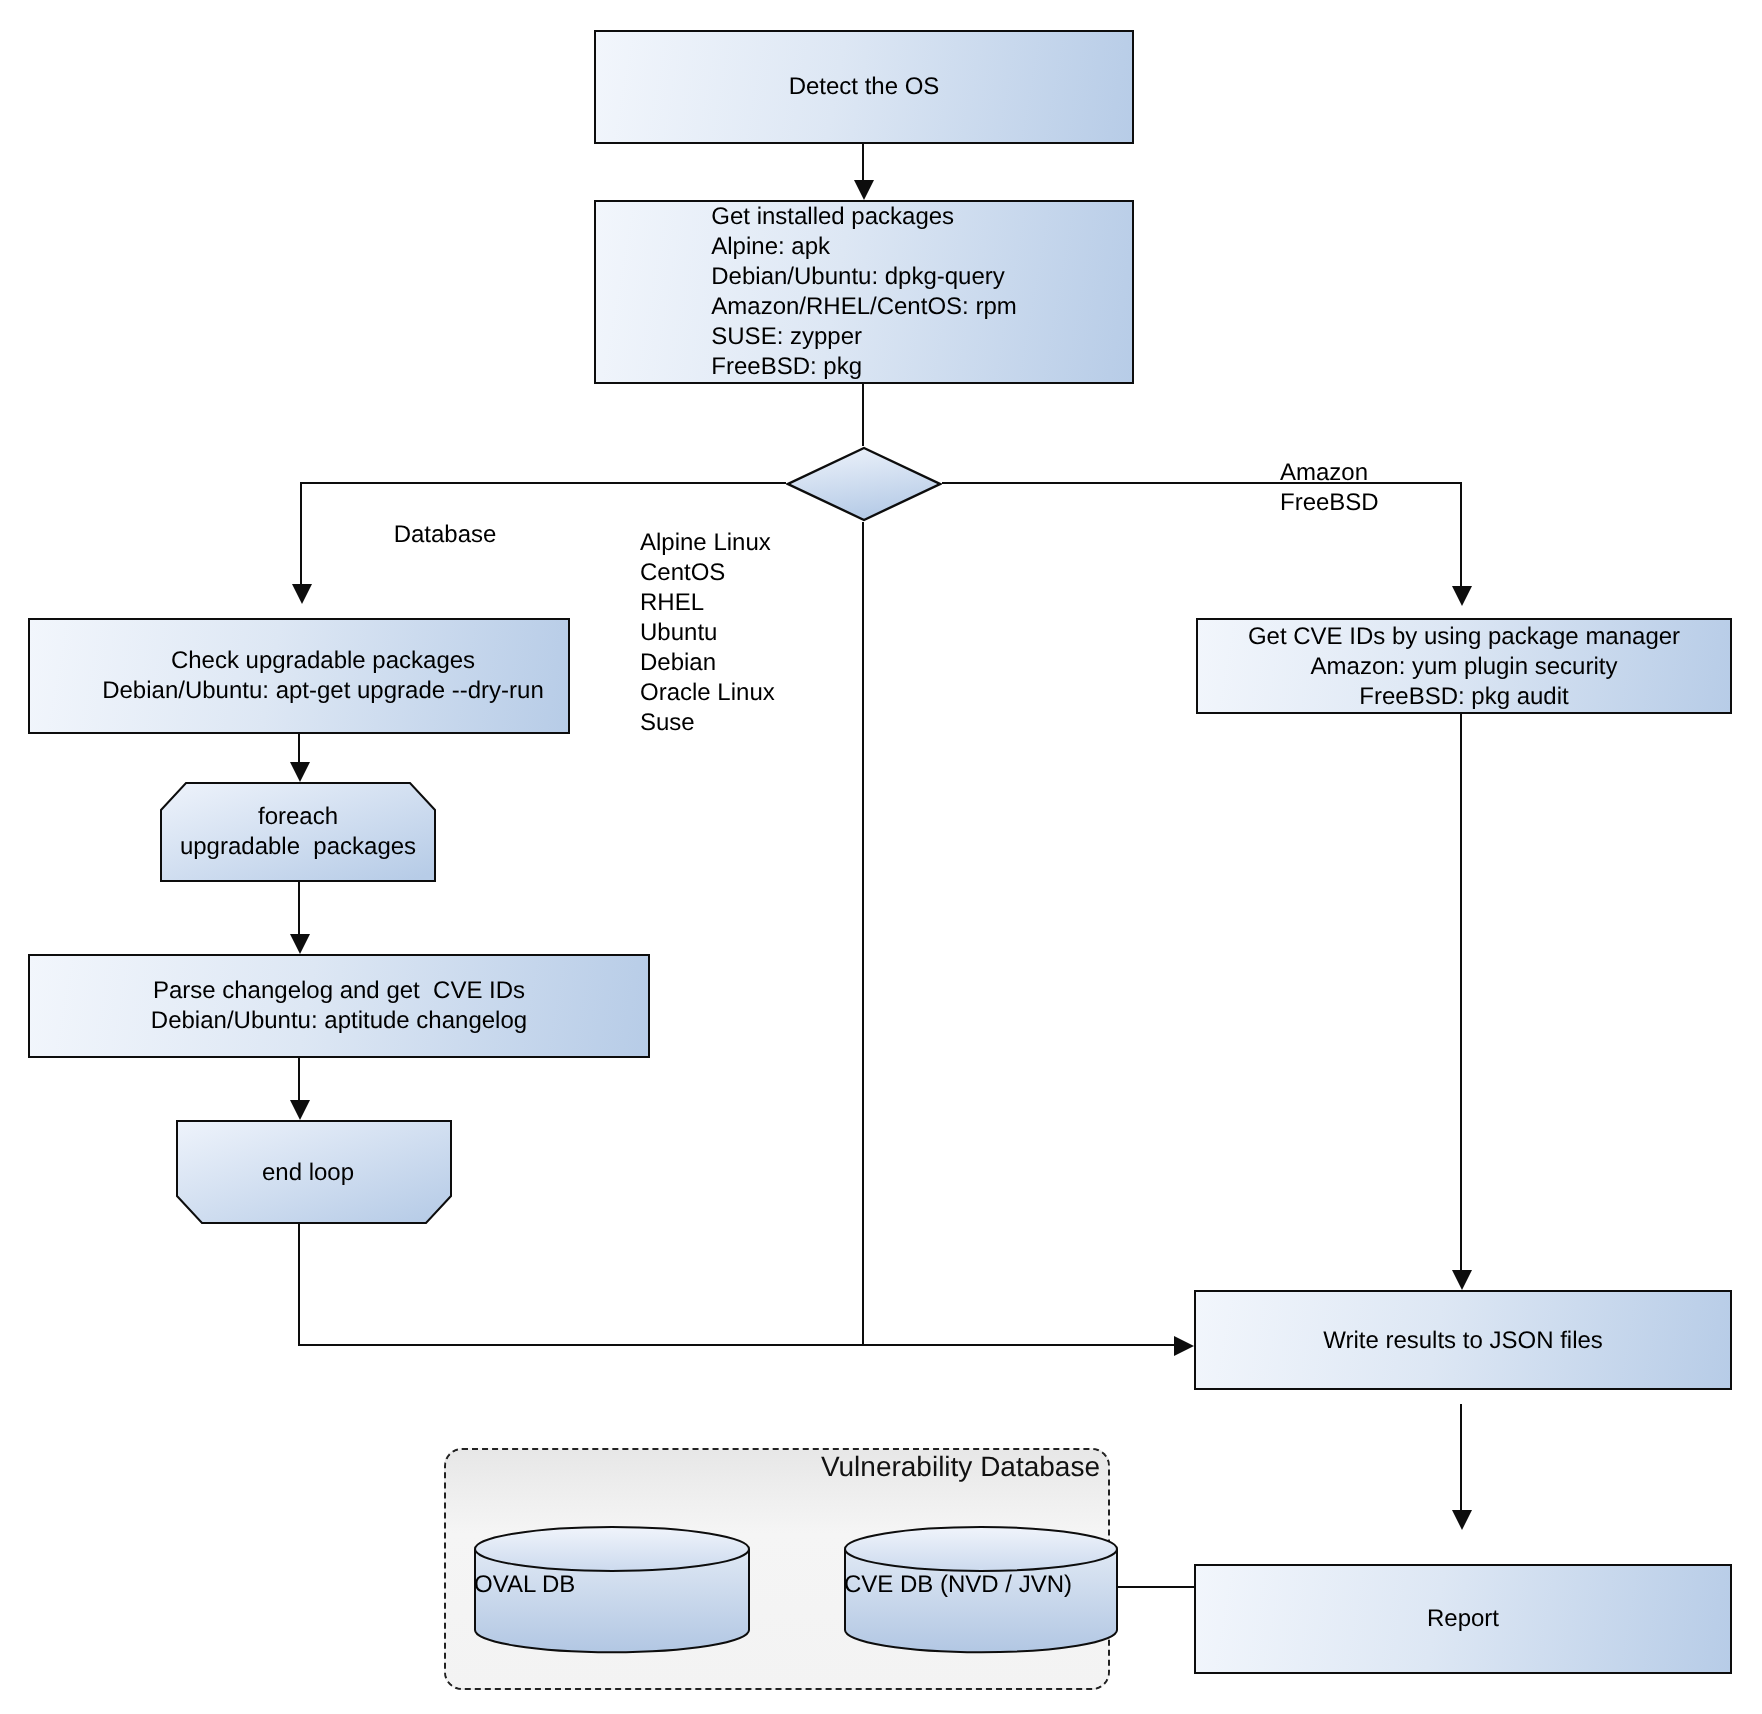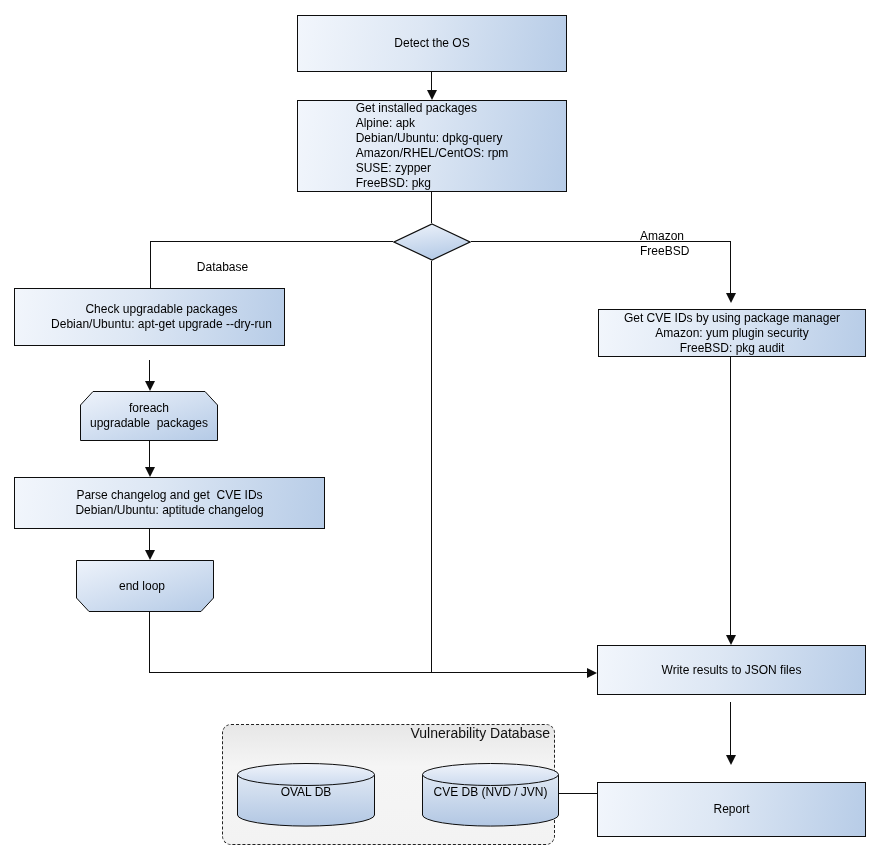--- a/index.html
+++ b/index.html
@@ -16,21 +16,21 @@
   }
   .txt { white-space:pre-wrap; text-align:center; }
   .txt-right { text-align:left; }
   .shape { position:absolute; }
   .shape .overlay {
     position:absolute; left:0; top:0; right:0; bottom:0;
     display:flex; align-items:center; justify-content:center;
     font-size:12px; line-height:15px;
   }
   .cyl-label {
-    position:absolute; left:0; right:0; top:22px; text-align:center;
+    position:absolute; left:0; right:0; top:22px; 
     font-size:12px;
   }
   .lbl { position:absolute; font-size:12px; line-height:15px; white-space:pre-wrap; }
   .ln { position:absolute; background:#0d0d0d; }
   .arr-d { position:absolute; width:0; height:0;
     border-left:5px solid transparent; border-right:5px solid transparent;
     border-top:10px solid #0d0d0d; }
   .arr-r { position:absolute; width:0; height:0;
     border-top:5px solid transparent; border-bottom:5px solid transparent;
     border-left:10px solid #0d0d0d; }
@@ -78,20 +78,27 @@
 
   <div class="ln" style="left:730px;top:357px;width:1px;height:279px;"></div>
   <div class="arr-d" style="left:726px;top:635px;"></div>
 
   <div class="ln" style="left:730px;top:702px;width:1px;height:54px;"></div>
   <div class="arr-d" style="left:726px;top:755px;"></div>
 
   <div class="ln" style="left:555px;top:793px;width:42px;height:1px;"></div>
 
   <div class="lbl" style="left:180px;top:260px;width:85px;text-align:center;">Database</div>
+  <div class="lbl txt-right" style="left:320px;top:264px;width:90px;">Alpine Linux
+CentOS
+RHEL
+Ubuntu
+Debian
+Oracle Linux
+Suse</div>
   <div class="lbl" style="left:640px;top:229px;width:85px;text-align:left;">Amazon
 FreeBSD</div>
 
   <div class="node" style="left:297px;top:15px;width:270px;height:57px;">
     <div class="txt">Detect the OS</div>
   </div>
 
   <div class="node" style="left:297px;top:100px;width:270px;height:92px;">
     <div class="txt txt-right">Get installed packages
 Alpine: apk
@@ -106,21 +113,21 @@
       <defs>
         <linearGradient id="gDia" x1="0" y1="0" x2="0.25" y2="1">
           <stop offset="0" stop-color="#eef3fb"></stop>
             <stop offset="1" stop-color="#b7cce7"></stop>
         </linearGradient>
       </defs>
       <polygon points="39,1 77,19 39,37 1,19" fill="url(#gDia)" stroke="#0d0d0d" stroke-width="1.2"></polygon>
     </svg>
   </div>
 
-  <div class="node" style="left:14px;top:288px;width:271px;height:58px;padding-left:24px;">
+  <div class="node" style="left:14px;top:309px;width:271px;height:58px;padding-left:24px;">
     <div class="txt">Check upgradable packages
 Debian/Ubuntu: apt-get upgrade --dry-run</div>
   </div>
 
   <div class="shape" style="left:80px;top:391px;width:138px;height:50px;">
     <svg width="138" height="50">
       <defs>
         <linearGradient id="gFor" x1="0" y1="0" x2="0.9" y2="1">
           <stop offset="0" stop-color="#eef3fb"></stop>
             <stop offset="1" stop-color="#b7cce7"></stop>
@@ -130,21 +137,21 @@
     </svg>
     <div class="overlay txt">foreach
 upgradable  packages</div>
   </div>
 
   <div class="node" style="left:14px;top:477px;width:311px;height:52px;">
     <div class="txt">Parse changelog and get  CVE IDs
 Debian/Ubuntu: aptitude changelog</div>
   </div>
 
-  <div class="shape" style="left:76px;top:560px;width:132px;height:52px;">
+  <div class="shape" style="left:88px;top:560px;width:132px;height:52px;">
     <svg width="138" height="52">
       <defs>
         <linearGradient id="gEnd" x1="0" y1="0" x2="0.9" y2="1">
           <stop offset="0" stop-color="#eef3fb"></stop>
             <stop offset="1" stop-color="#b7cce7"></stop>
         </linearGradient>
       </defs>
       <polygon points="0.5,0.5 137.5,0.5 137.5,38 125,51.5 13,51.5 0.5,38" fill="url(#gEnd)" stroke="#0d0d0d" stroke-width="1"></polygon>
     </svg>
     <div class="overlay txt">end loop</div>

